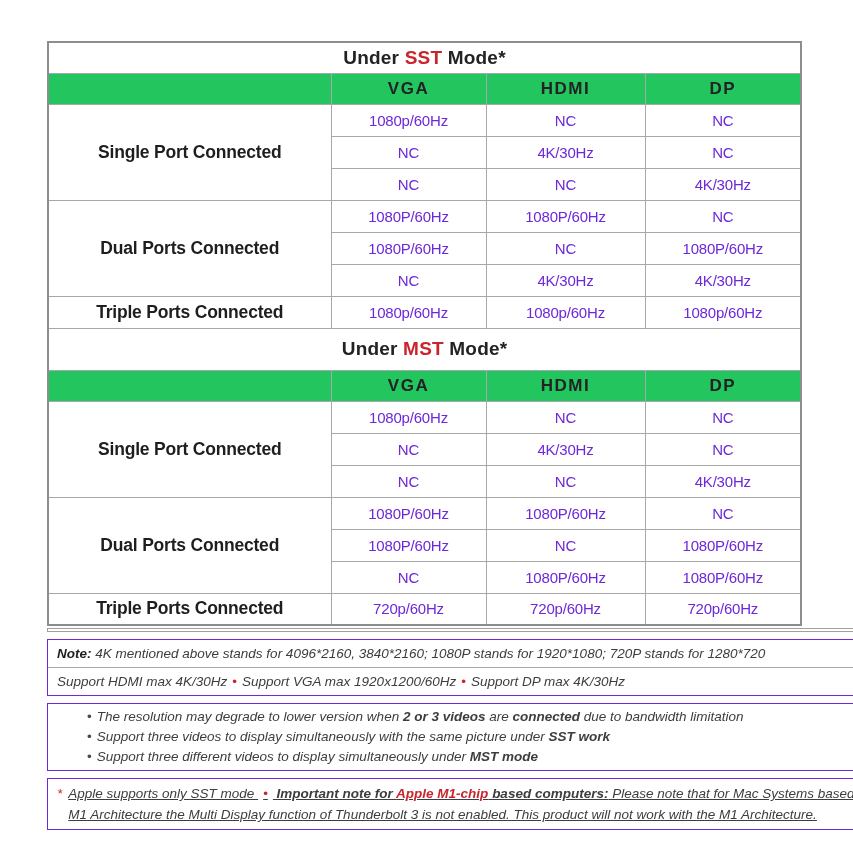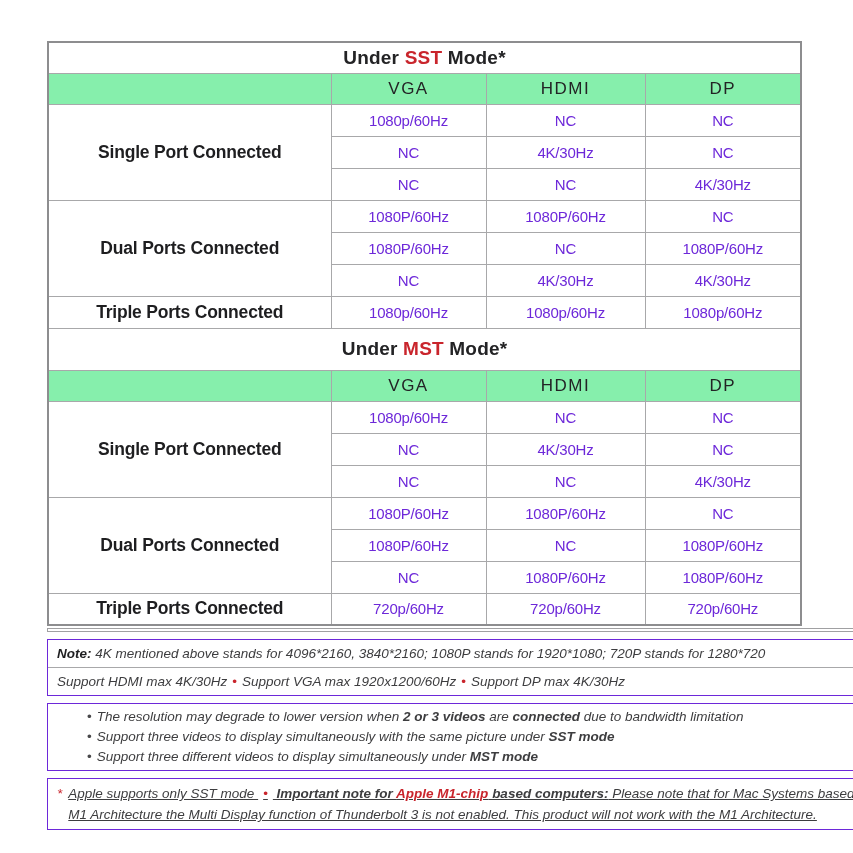--- a/index.html
+++ b/index.html
@@ -35,23 +35,23 @@
     height: 31px;
     font-size: 19px;
     font-weight: bold;
     color: #232325;
     letter-spacing: 0.2px;
   }
   tr.tall .title-cell { height: 42px; }
 
   .header-cell {
     height: 31px;
-    background: #86efac;
+    background: #22c55e;
     font-size: 17px;
-    font-weight: normal;
+    font-weight: bold;
     color: #232325;
     letter-spacing: 1.5px;
   }
   .row-label {
     font-size: 17.5px;
     font-weight: bold;
     color: #1e1e20;
     letter-spacing: -0.2px;
     margin-top: 36px;
   }
@@ -215,21 +215,21 @@
 
   <div class="thin-strip"></div>
 
   <div class="box">
     <div class="note-row"><span class="b note-label">Note:</span><span> 4K mentioned above stands for 4096*2160, 3840*2160; 1080P stands for 1920*1080; 720P stands for 1280*720</span></div>
     <div class="note-row"><span>Support HDMI max 4K/30Hz</span><span class="red dot">•</span><span>Support VGA max 1920x1200/60Hz</span><span class="red dot">•</span><span>Support DP max 4K/30Hz</span></div>
   </div>
 
   <div class="box nb">
     <div class="nb-line"><span class="nb-bullet">•</span><span>The resolution may degrade to lower version when </span><span class="b">2 or 3 videos</span><span> are </span><span class="b">connected</span><span> due to bandwidth limitation</span></div>
-    <div class="nb-line"><span class="nb-bullet">•</span><span>Support three videos to display simultaneously with the same picture under </span><span class="b">SST mode</span></div>
+    <div class="nb-line"><span class="nb-bullet">•</span><span>Support three videos to display simultaneously with the same picture under </span><span class="b">SST work</span></div>
     <div class="nb-line"><span class="nb-bullet">•</span><span>Support three different videos to display simultaneously under </span><span class="b">MST mode</span></div>
   </div>
 
   <div class="box apple-box">
     <span class="red ast">*</span>
     <div class="apple-text"><span>Apple supports only SST mode </span><span class="red dot">•</span><span class="b"> Important note for </span><span class="b red">Apple M1-chip</span><span class="b"> based computers:</span><span> Please note that for Mac Systems based on M1 Architecture the Multi Display function of Thunderbolt 3 is not enabled. This product will not work with the M1 Architecture.</span></div>
   </div>
 
 </div>
 

